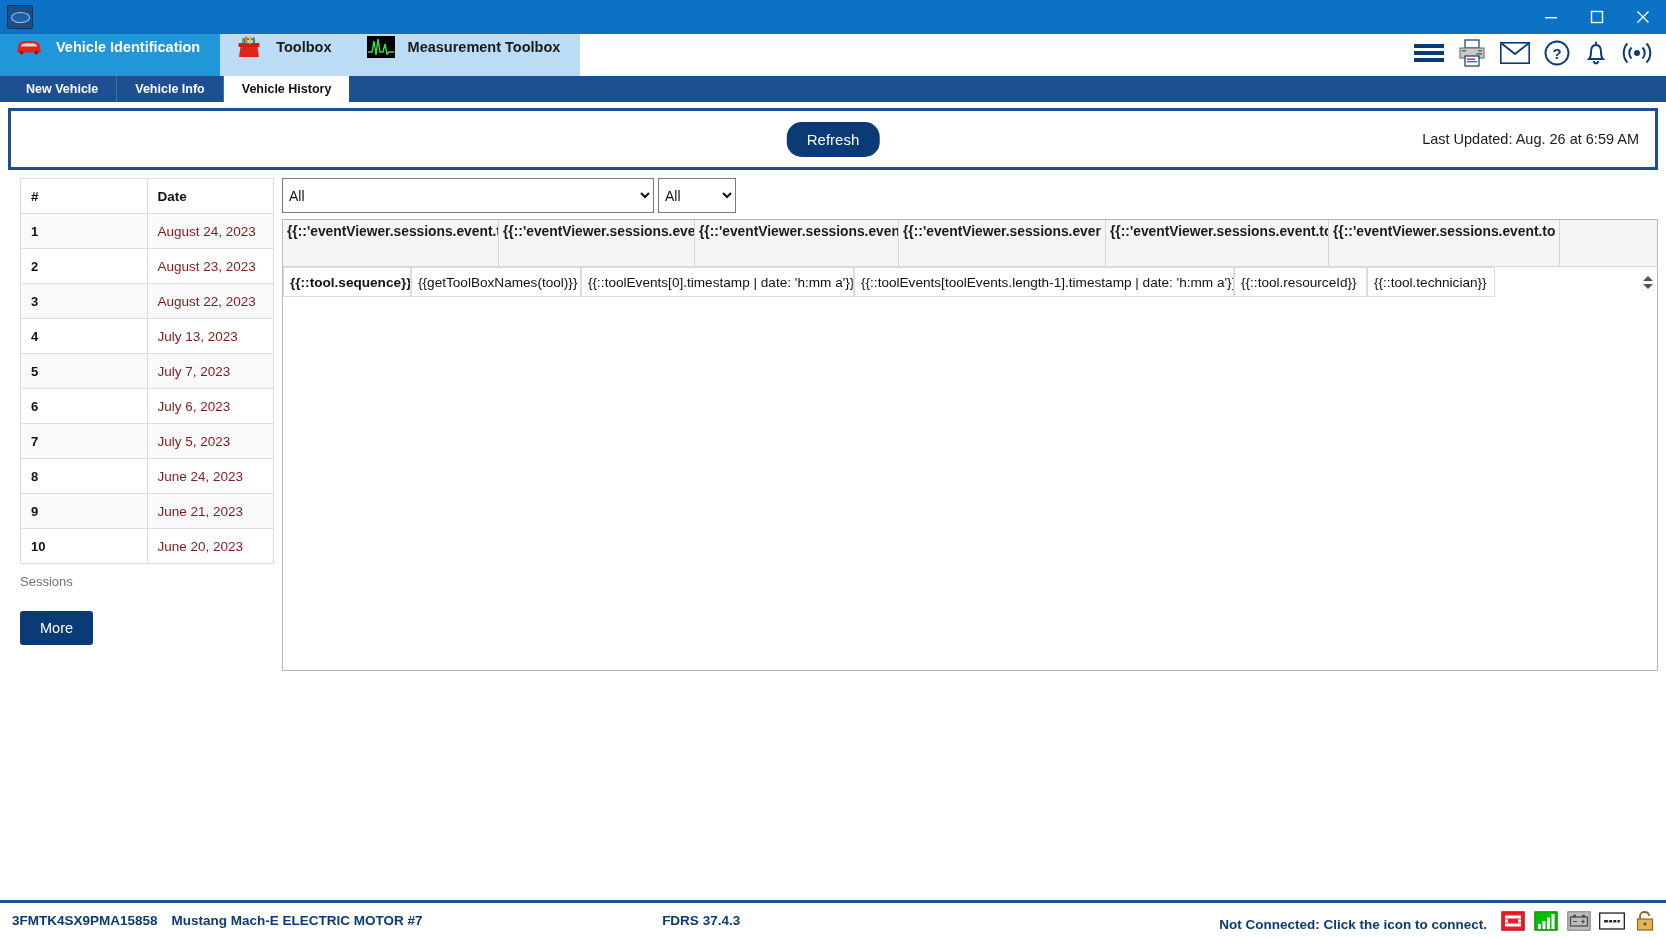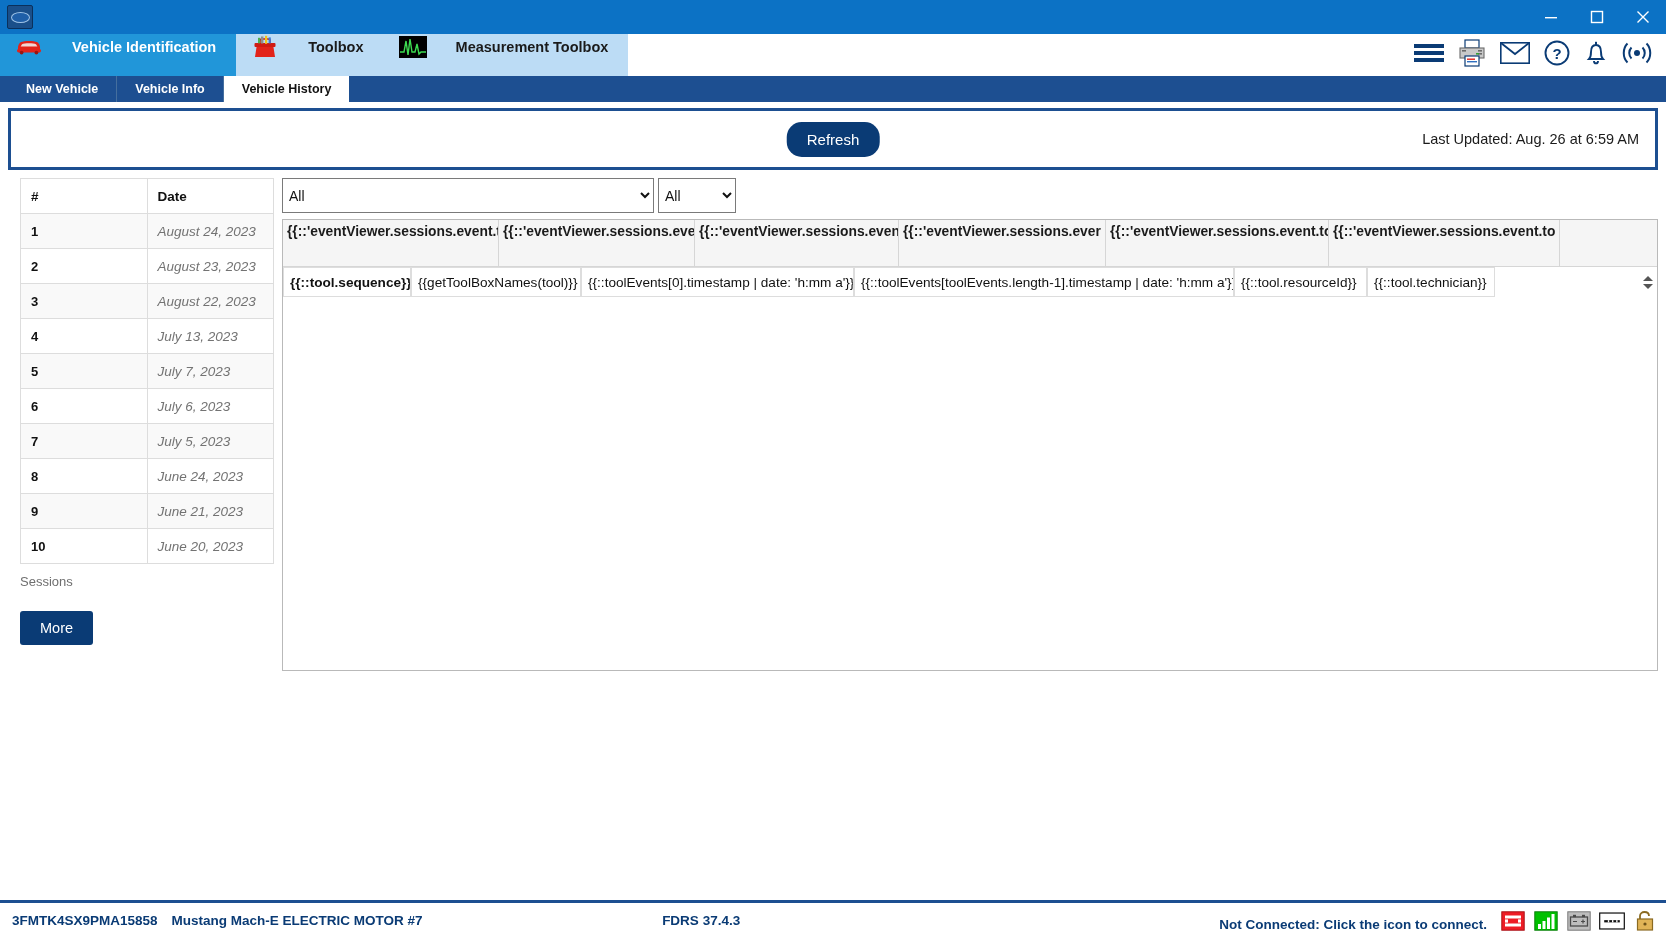--- a/index.html
+++ b/index.html
@@ -55,21 +55,21 @@
     height: 42px;
     flex: 0 0 42px;
     background: #ffffff;
     display: flex;
     align-items: stretch;
     border-bottom: 0;
   }
   .module {
     display: flex;
     align-items: center;
-    gap: 28px;
+    gap: 12px;
     padding: 0 20px 16px 14px;
     cursor: default;
     font-size: 14.5px;
     font-weight: bold;
   }
   .module.active { background: #2196d9; color: #ffffff; }
   .module.inactive { background: #bcdcf5; color: #1a1a1a; }
   .module-icon { width: 30px; height: 26px; display:flex; align-items:center; justify-content:center; }
   .module-fill { flex: 1 1 auto; background: #ffffff; }
 
@@ -152,25 +152,24 @@
   table.sessions th, table.sessions td {
     border: 1px solid #dddddd;
     height: 35px;
     padding: 0 10px;
     text-align: left;
     vertical-align: middle;
   }
   table.sessions th { font-weight: bold; color: #111111; font-size: 13.5px; }
   table.sessions td.num { width: 54px; font-weight: bold; color: #111111; }
   table.sessions td.date a {
-    color: #737373;
+    color: #7f1d1d;
     text-decoration: none;
     cursor: pointer;
     font-size: 13.5px;
-    font-style: italic;
   }
   table.sessions tr.odd td { background: #f9f9f9; }
   .sessions-caption {
     margin: 10px 0 0 12px;
     font-size: 13px;
     color: #6f6f6f;
   }
   .more-btn {
     margin: 22px 0 0 12px;
     background: #0a3b75;

